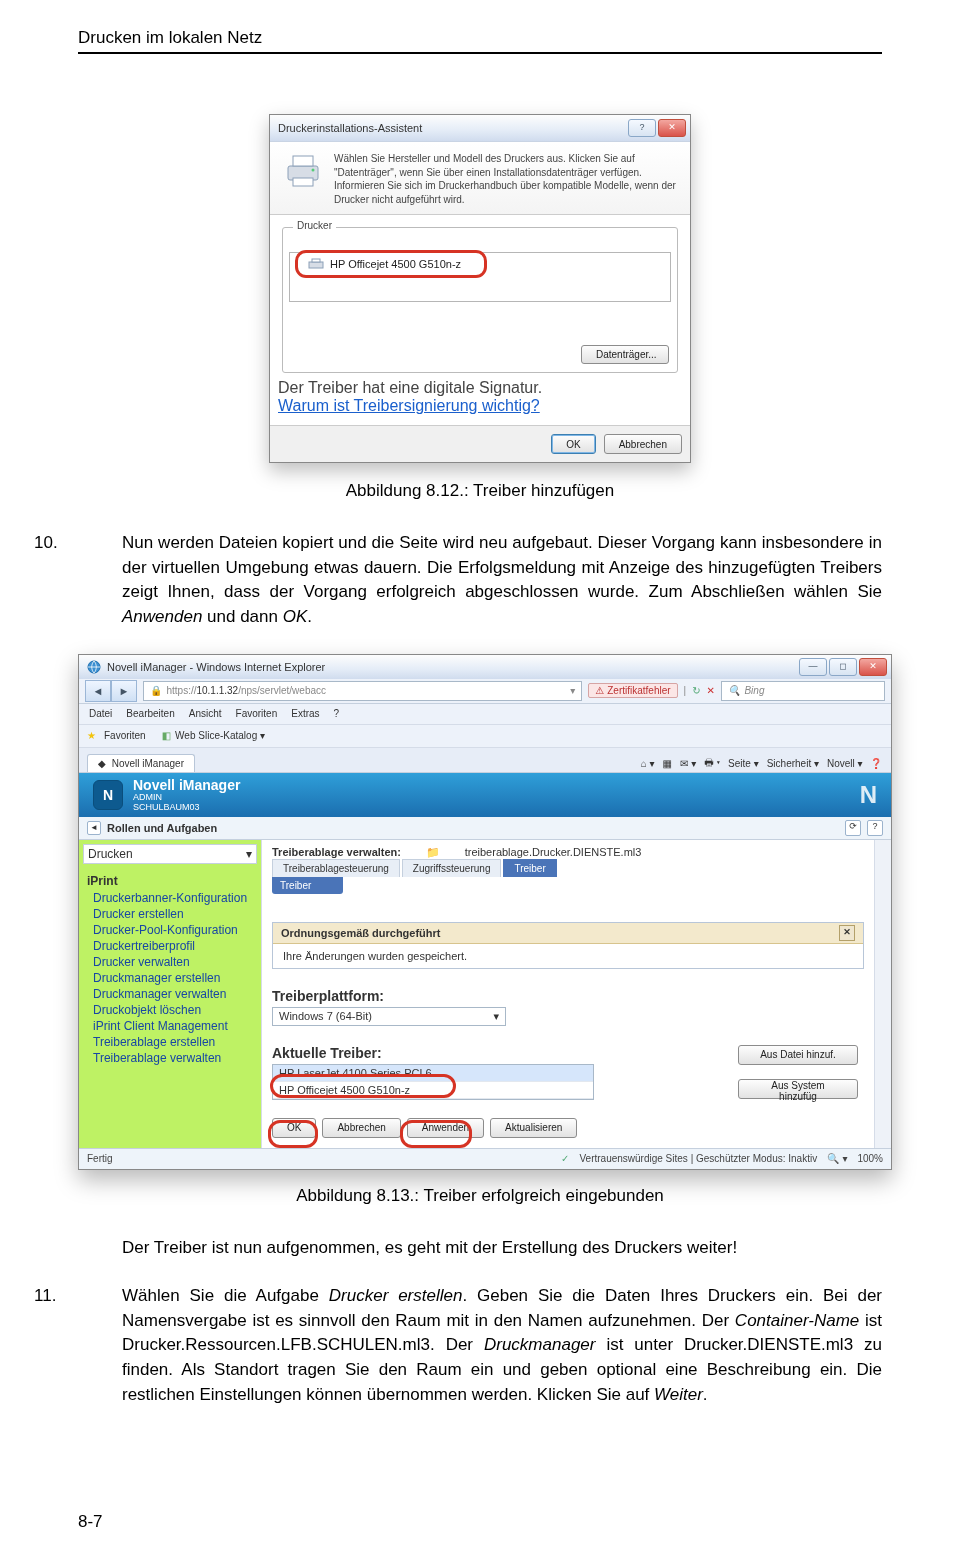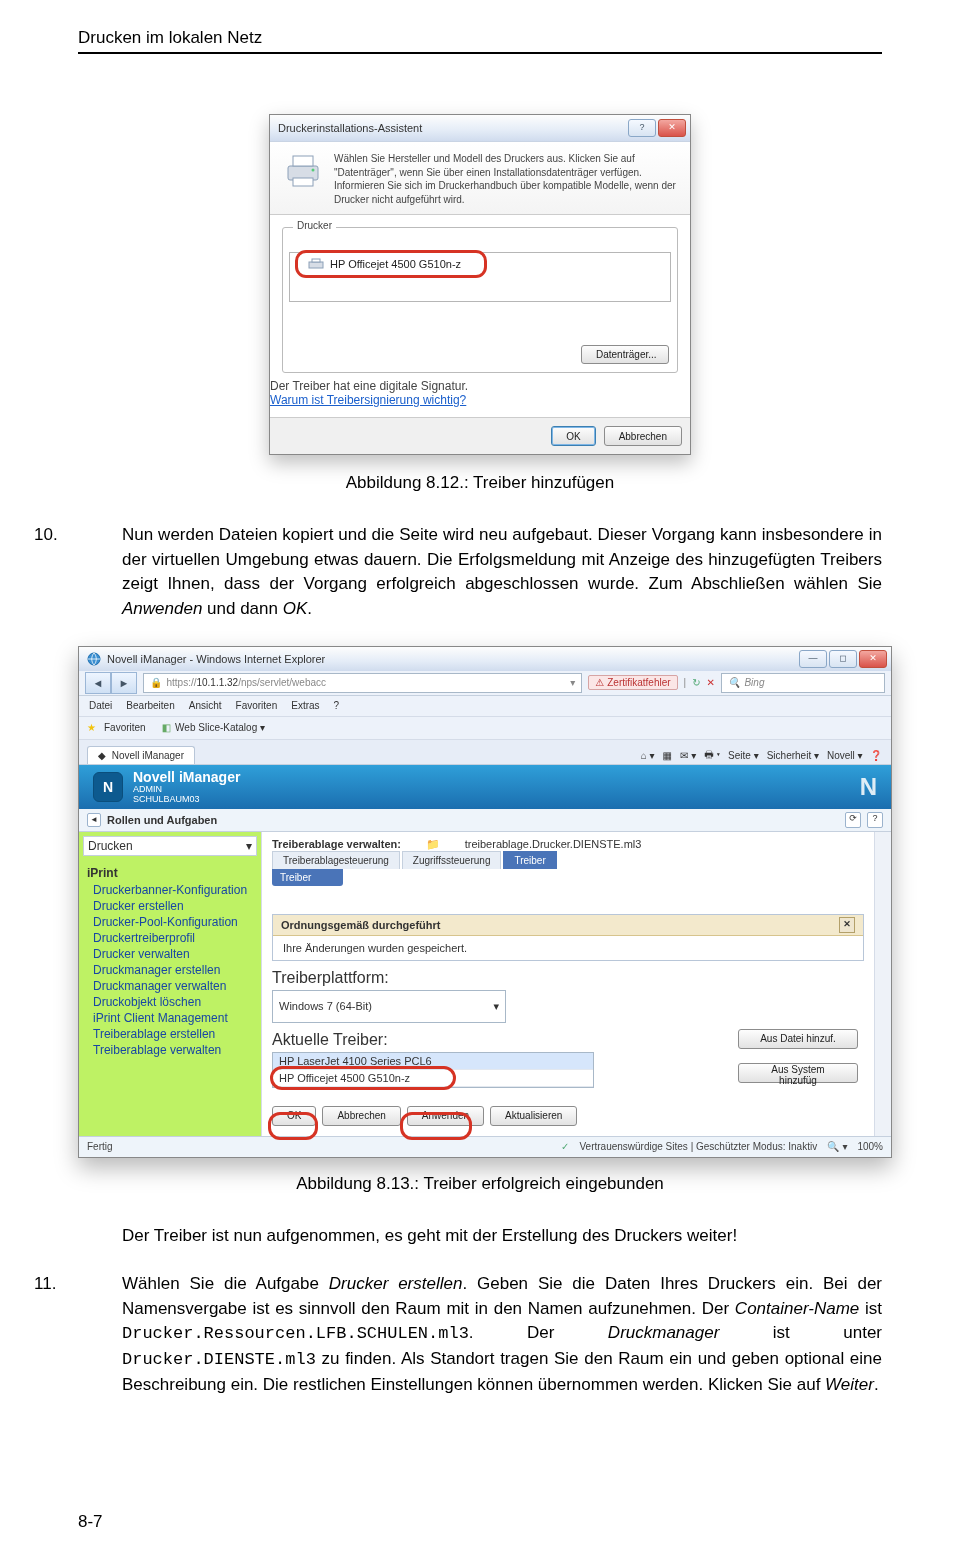--- a/index.html
+++ b/index.html
@@ -17,33 +17,33 @@
 .printer-ico{width:42px;height:38px;position:relative}
 .printer-ico svg{width:42px;height:38px}
 .wiz1 .upper .txt{font-size:10px;line-height:1.35;color:#444}
 .wiz1 .mid{padding:8px 12px 0 12px;position:relative}
 .fieldset{border:1px solid #bbb;border-radius:3px;margin-top:4px;padding:6px;position:relative;height:132px;background:#fff}
 .fieldset .legend{position:absolute;top:-8px;left:10px;background:#fff;padding:0 4px;font-size:10px;color:#444}
 .wiz1 .listbox{border:1px solid #b6b6b6;background:#fff;height:48px;margin-top:18px}
 .redring{position:absolute;top:22px;left:12px;right:190px;height:22px;border:3px solid #d63324;border-radius:11px;display:flex;align-items:center;gap:6px;padding:0 10px;font-size:11px;color:#222}
 .redring svg{width:16px;height:12px}
 .wiz1 .dtbtn{position:absolute;right:8px;bottom:8px;width:88px;height:19px;font-size:10px}
-.wiz1 .sig{padding:6px 12px 10px 0;font-size:12px;color:#444}
+.wiz1 .sig{padding:6px 12px 10px 8px;font-size:16px;color:#444}
 .wiz1 .sig a{color:#1a5fcc;text-decoration:underline}
 .wiz1 .footer{background:#f0f0f0;border-top:1px solid #ccc;padding:8px;display:flex;justify-content:flex-end;gap:8px}
 .vbtn{height:20px;padding:0 14px;font-size:10px;border:1px solid #8c8c8c;border-radius:3px;background:linear-gradient(#fdfdfd,#e2e2e2);color:#222}
 .vbtn.primary{border-color:#3c7fb1;box-shadow:0 0 0 1px #7eb6e6 inset}
 
 .caption{text-align:center;font-size:17px;margin:16px 0 30px 0}
 
 
 .para{font-size:17px;line-height:1.45;margin:0 0 24px 0;text-align:justify}
 .para .num{display:inline-block;width:44px}
 .para em{font-style:italic}
-.mono{font-family:Liberation Mono, monospace}
+.mono{font-family:Liberation Sans, sans-serif}
 
 
 .shot2{width:812px;margin:0 auto 14px auto;border:1px solid #888;box-shadow:0 10px 22px rgba(0,0,0,.28);font-family:"Segoe UI",Tahoma,sans-serif;font-size:10px;color:#333;background:#fff}
 .iebar{height:24px;background:linear-gradient(#fdfdfd,#e4ecf7 60%,#d0dcee);display:flex;align-items:center;justify-content:space-between;padding:0 4px 0 8px;font-size:11px;color:#333}
 .iebar svg{width:14px;height:14px;margin-right:6px}
 .ieaddr{height:24px;background:#edf2fa;display:flex;align-items:center;gap:6px;padding:0 6px;border-bottom:1px solid #c5d0de}
 .ieaddr .nav{display:flex;gap:0}
 .ieaddr .navbtn{width:24px;height:20px;border:1px solid #9bb6d6;background:linear-gradient(#eef5ff,#cfe0f4);color:#456;display:flex;align-items:center;justify-content:center;font-size:11px}
 .ieaddr .url{flex:1;height:18px;background:#fff;border:1px solid #a8b8c8;display:flex;align-items:center;padding:0 6px;font-size:10px;color:#888}
 .ieaddr .url .lock{color:#6aa84f;margin-right:4px}
@@ -81,27 +81,27 @@
 .mainp .row1{display:flex;align-items:center;gap:25px;font-size:11px}
 .mainp .row1 b{font-weight:bold}
 .mainp .tabs{display:flex;margin-top:0;font-size:10px}
 .mainp .tabs .t{padding:3px 10px;background:#e8eef6;border:1px solid #c5d0de;border-bottom:none;margin-right:2px;color:#333}
 .mainp .tabs .t.active{background:#4a74b8;color:#fff;border-color:#4a74b8}
 .mainp .subtab{margin-top:0;background:#4a74b8;color:#fff;padding:3px 8px;font-size:10px;border-radius:0 0 3px 3px;width:55px}
 .mainp .okbox{margin:28px 0 8px 0;border:1px solid #b8c6d8}
 .mainp .okbox .h{background:#f3e9cc;border-bottom:1px solid #d7c48d;padding:2px 8px;font-weight:bold;font-size:11px;text-align:center;display:flex;justify-content:space-between;align-items:center}
 .mainp .okbox .h .x{width:14px;height:14px;border:1px solid #b3a06a;background:#efe6cf;font-size:9px;line-height:12px;text-align:center}
 .mainp .okbox .b{padding:6px 10px;font-size:11px}
-.mainp .lbl{font-weight:normal;font-size:16px;margin-top:8px}
-.mainp .sel2{border:1px solid #a8b8c8;padding:9px 6px;font-size:11px;width:220px;margin-top:3px;display:flex;justify-content:space-between;align-items:center}
+.mainp .lbl{font-weight:bold;font-size:14px;margin-top:19px}
+.mainp .sel2{border:1px solid #a8b8c8;padding:2px 6px;font-size:11px;width:220px;margin-top:3px;display:flex;justify-content:space-between;align-items:center}
 .mainp .drvlist{border:1px solid #a8b8c8;margin-top:3px;width:320px}
 .mainp .drvlist .item{padding:2px 6px;font-size:11px;border-bottom:1px solid #e3e8ef}
 .mainp .drvlist .item.sel{background:#d6e6fb}
 .ringabs{position:absolute;border:3px solid #d63324;border-radius:12px}
-.mainp .addcol{position:absolute;right:16px;top:197px;display:flex;flex-direction:column;gap:14px}
+.mainp .addcol{position:absolute;right:16px;top:205px;display:flex;flex-direction:column;gap:14px}
 .mainp .btnrow{display:flex;gap:6px;margin-top:18px}
 .statusbar{height:20px;border-top:1px solid #c5d0de;background:#eef4fa;display:flex;align-items:center;justify-content:space-between;padding:0 8px;font-size:10px;color:#444}
 .statusbar .r{display:flex;gap:10px;align-items:center}
 .scrollcol{width:16px;background:#eef2f8;border-left:1px solid #d5dce8}
 
 .footerpg{position:absolute;bottom:30px;left:78px;font-size:17px}
 </style>
 </head>
 <body>
 

